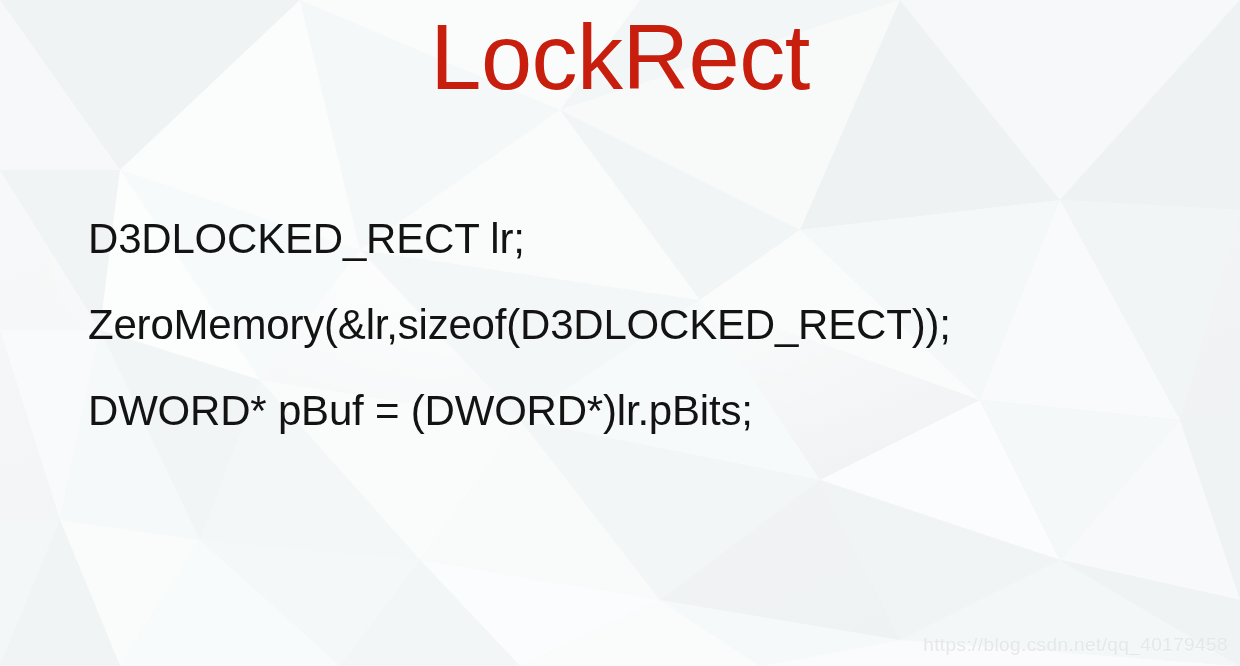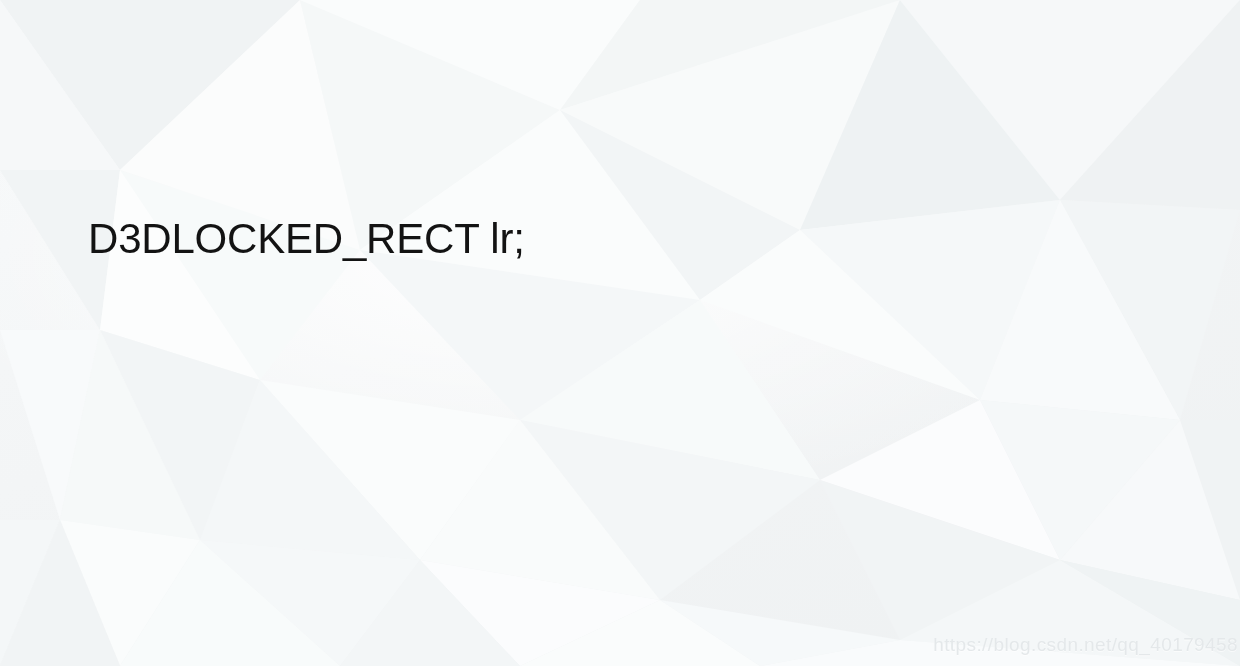--- a/index.html
+++ b/index.html
@@ -62,21 +62,21 @@
     font-size: 42px;
     line-height: 86px;
     font-weight: 400;
     letter-spacing: -0.2px;
     white-space: nowrap;
   }
 
   
   #watermark {
     position: absolute;
-    right: 2px;
+    right: 12px;
     bottom: 10px;
     color: #e4e8ea;
     font-size: 19px;
     letter-spacing: 0.4px;
     white-space: nowrap;
     text-shadow: 0 1px 0 rgba(255,255,255,0.6);
     user-select: none;
   }
 </style>
 </head>
@@ -126,20 +126,23 @@
     <polygon points="200,540 340,666 120,666" fill="#f8fbfb"></polygon>
     <polygon points="420,560 660,600 520,666" fill="#fbfcfd"></polygon>
     <polygon points="420,560 520,666 340,666" fill="#f3f6f7"></polygon>
     <polygon points="660,600 900,640 760,666" fill="#f6f9fa"></polygon>
     <polygon points="660,600 760,666 520,666" fill="#fafcfc"></polygon>
     <polygon points="900,640 1060,560 1240,666" fill="#f4f7f8"></polygon>
     <polygon points="900,640 1240,666 760,666" fill="#f9fbfc"></polygon>
     <polygon points="1060,560 1240,600 1240,666" fill="#eff3f4"></polygon>
   </svg>
 
+  <div id="title">LockRect</div>
 
   <div id="code-block">
     <div class="code-line">D3DLOCKED_RECT lr;</div>
+    <div class="code-line">ZeroMemory(&amp;lr,sizeof(D3DLOCKED_RECT));</div>
+    <div class="code-line">DWORD* pBuf = (DWORD*)lr.pBits;</div>
   </div>
 
   <div id="watermark">https://blog.csdn.net/qq_40179458</div>
 
 </div>
 
 </body></html>

